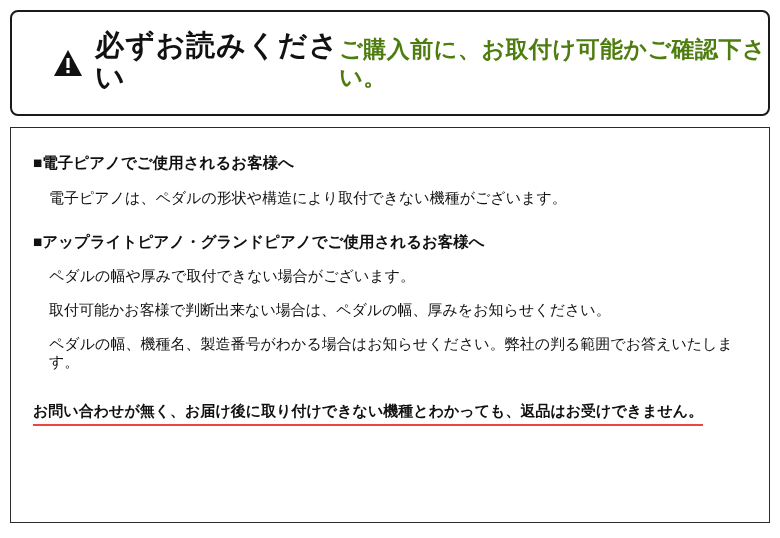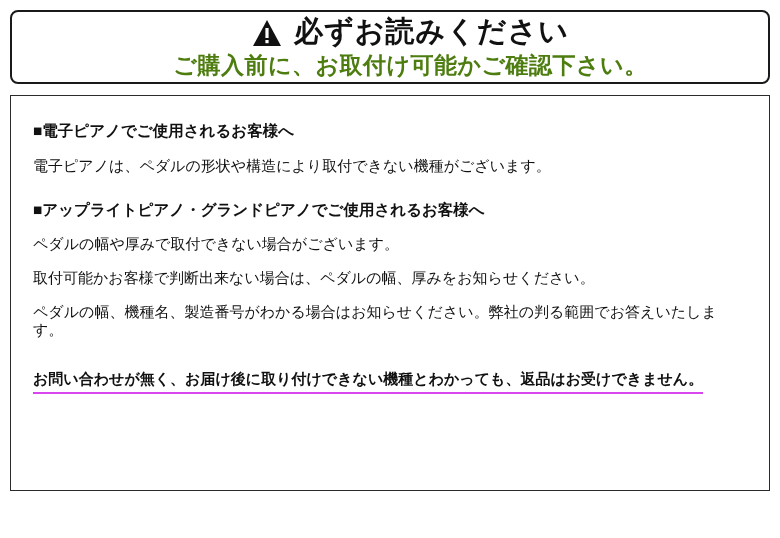--- a/index.html
+++ b/index.html
@@ -18,25 +18,25 @@
     width: 780px;
     height: 538px;
     box-sizing: border-box;
     padding: 10px 10px 0 10px;
     position: relative;
   }
   
   .notice-box {
     box-sizing: border-box;
     width: 760px;
-    height: 74px;
+    height: 106px;
     border: 2px solid #1a1a1a;
     border-radius: 8px;
     display: flex;
-    flex-direction: column;
+    flex-direction: row;
     align-items: center;
     justify-content: center;
     padding-top: 2px;
     padding-left: 41px;
   }
   .notice-title-row {
     display: flex;
     align-items: center;
     justify-content: center;
     gap: 12px;
@@ -75,39 +75,39 @@
   .section-heading {
     font-size: 15.5px;
     font-weight: bold;
     line-height: 1.2;
     margin: 0 0 16px 0;
     color: #111111;
   }
   .para {
     font-size: 15px;
     line-height: 1.2;
-    margin: 0 0 16px 0;
+    margin: 0 0 16px 16px;
     color: #111111;
   }
   .para:last-child {
     margin-bottom: 0;
   }
   .gap {
     height: 26px;
   }
   .section-2 {
     margin-top: 0;
   }
   .warn-line {
     font-size: 15px;
     font-weight: bold;
     line-height: 1.3;
     color: #111111;
     display: inline-block;
-    border-bottom: 2px solid #d946ef;
+    border-bottom: 2px solid #ef4444;
     padding-bottom: 3px;
     margin-top: 30px;
   }
 </style>
 </head>
 <body>
 
 <div class="page">
 
   <div class="notice-box">

